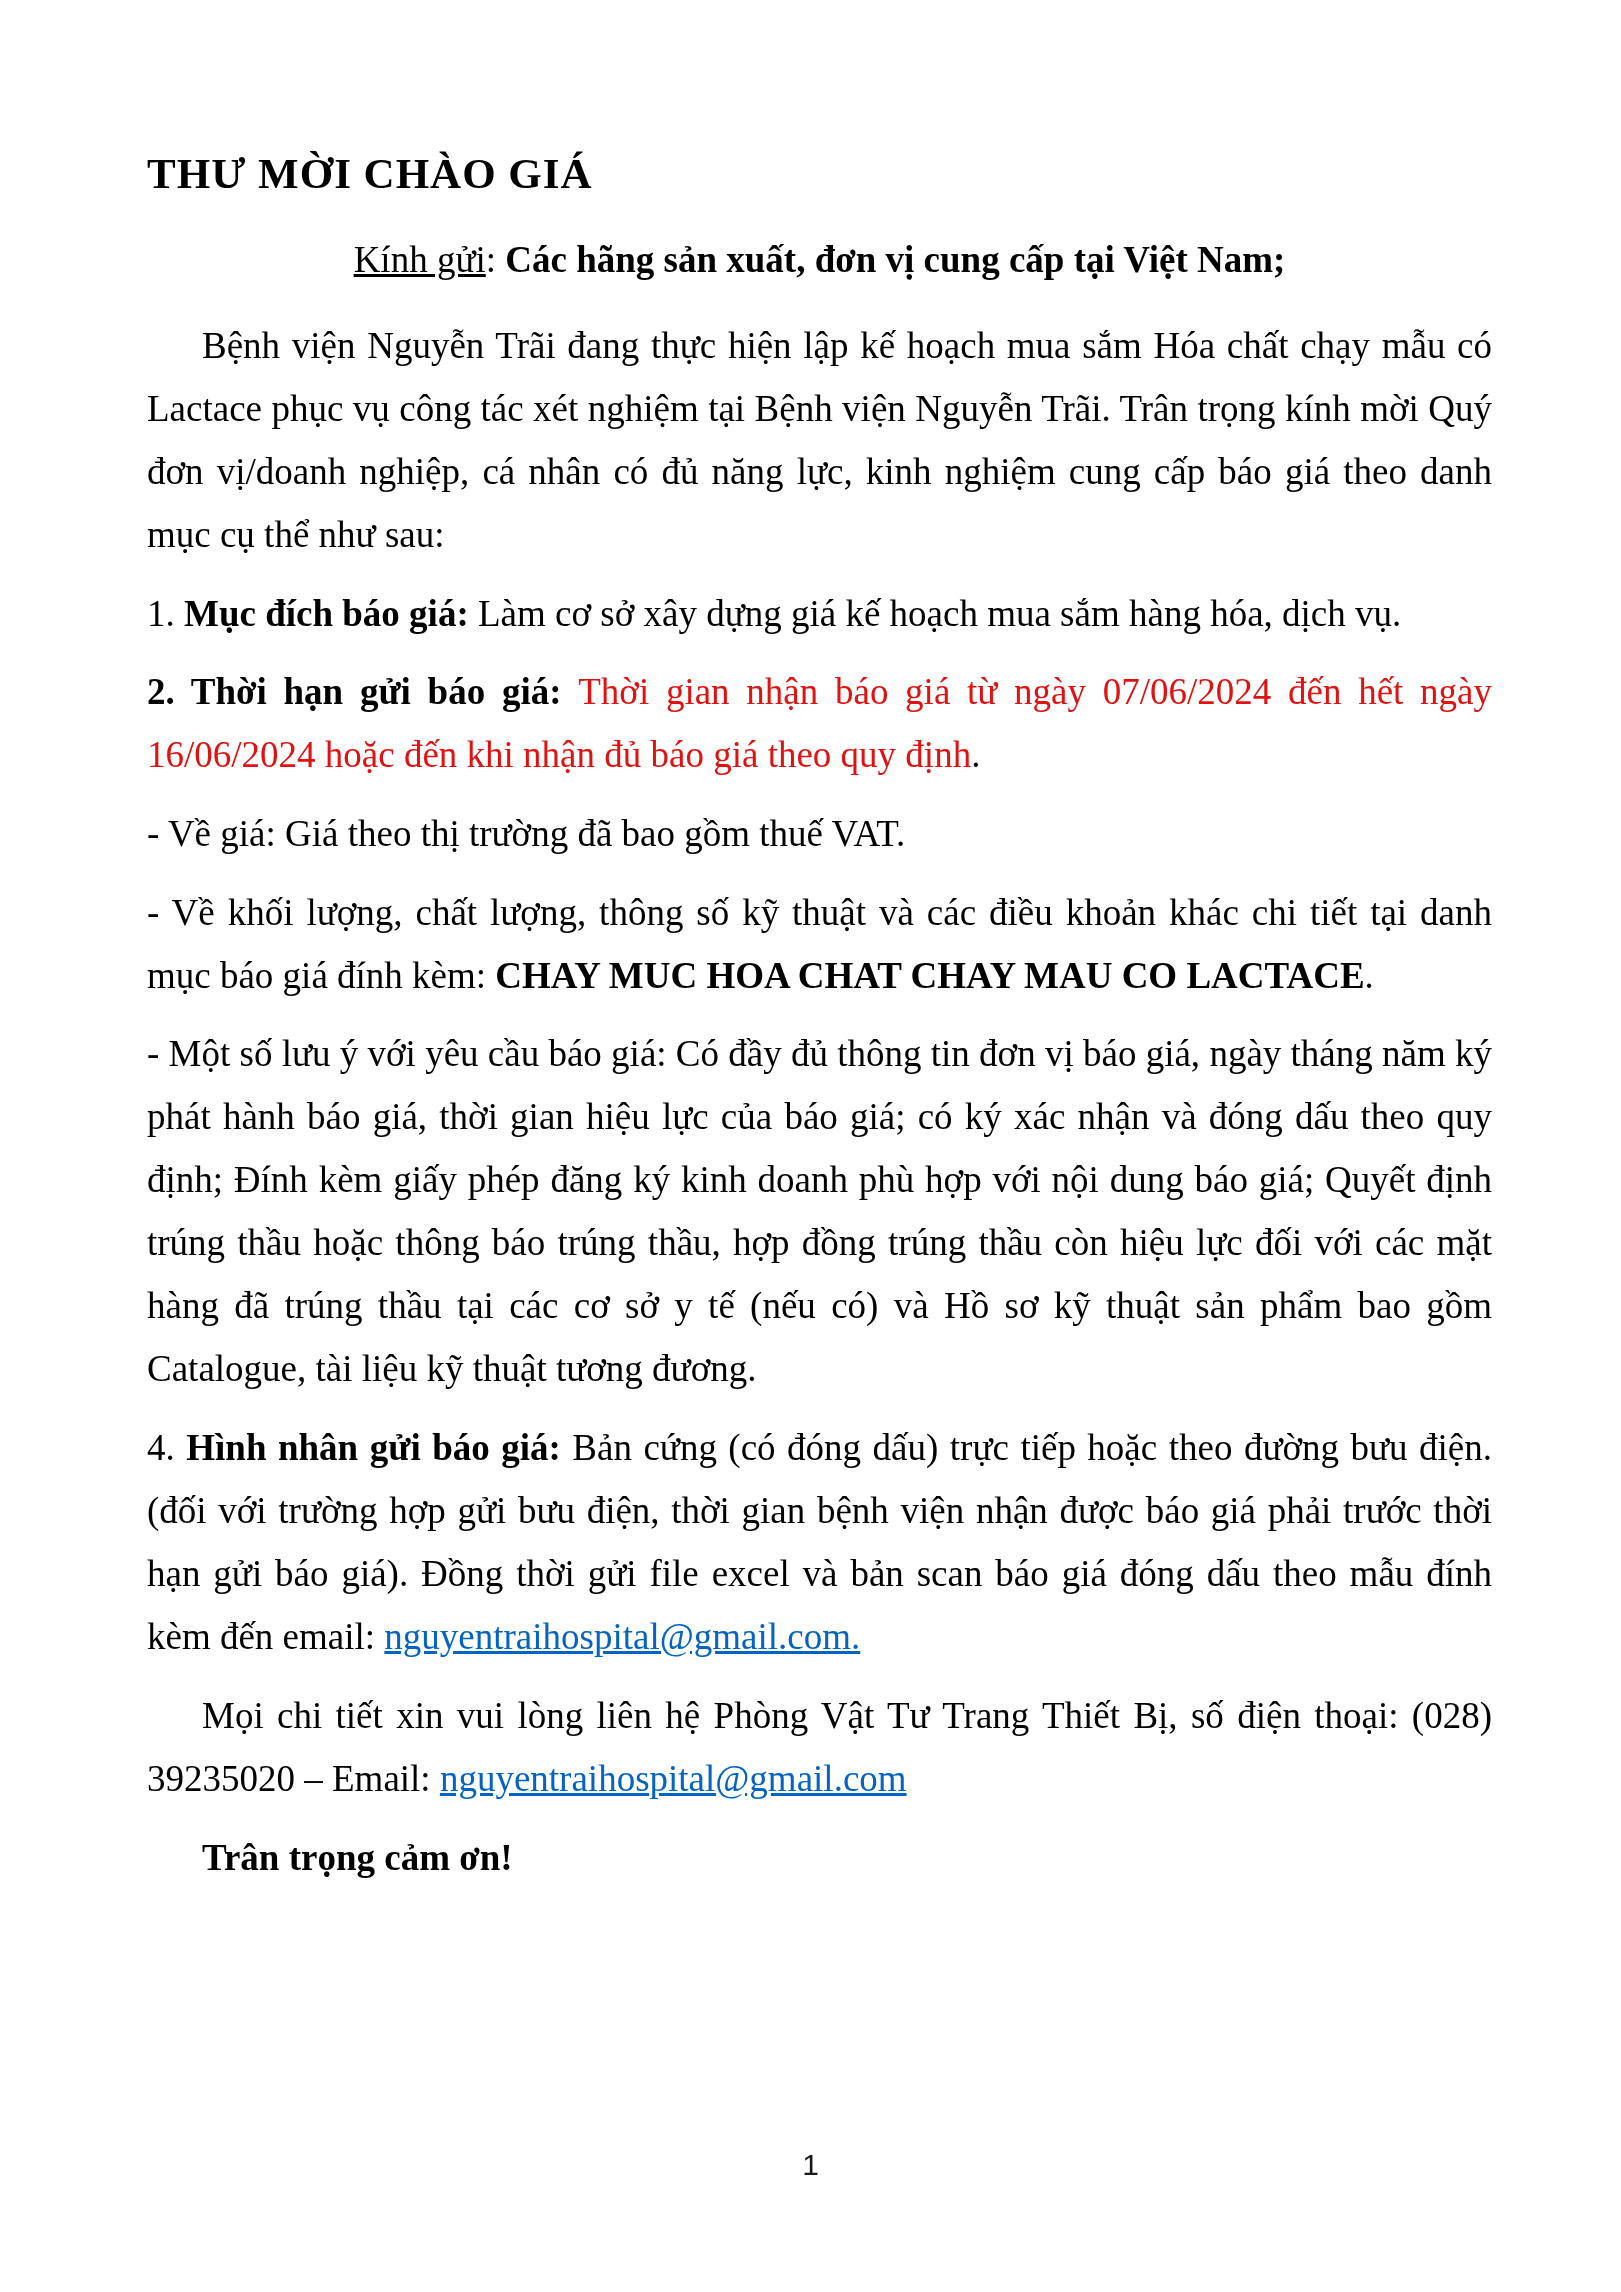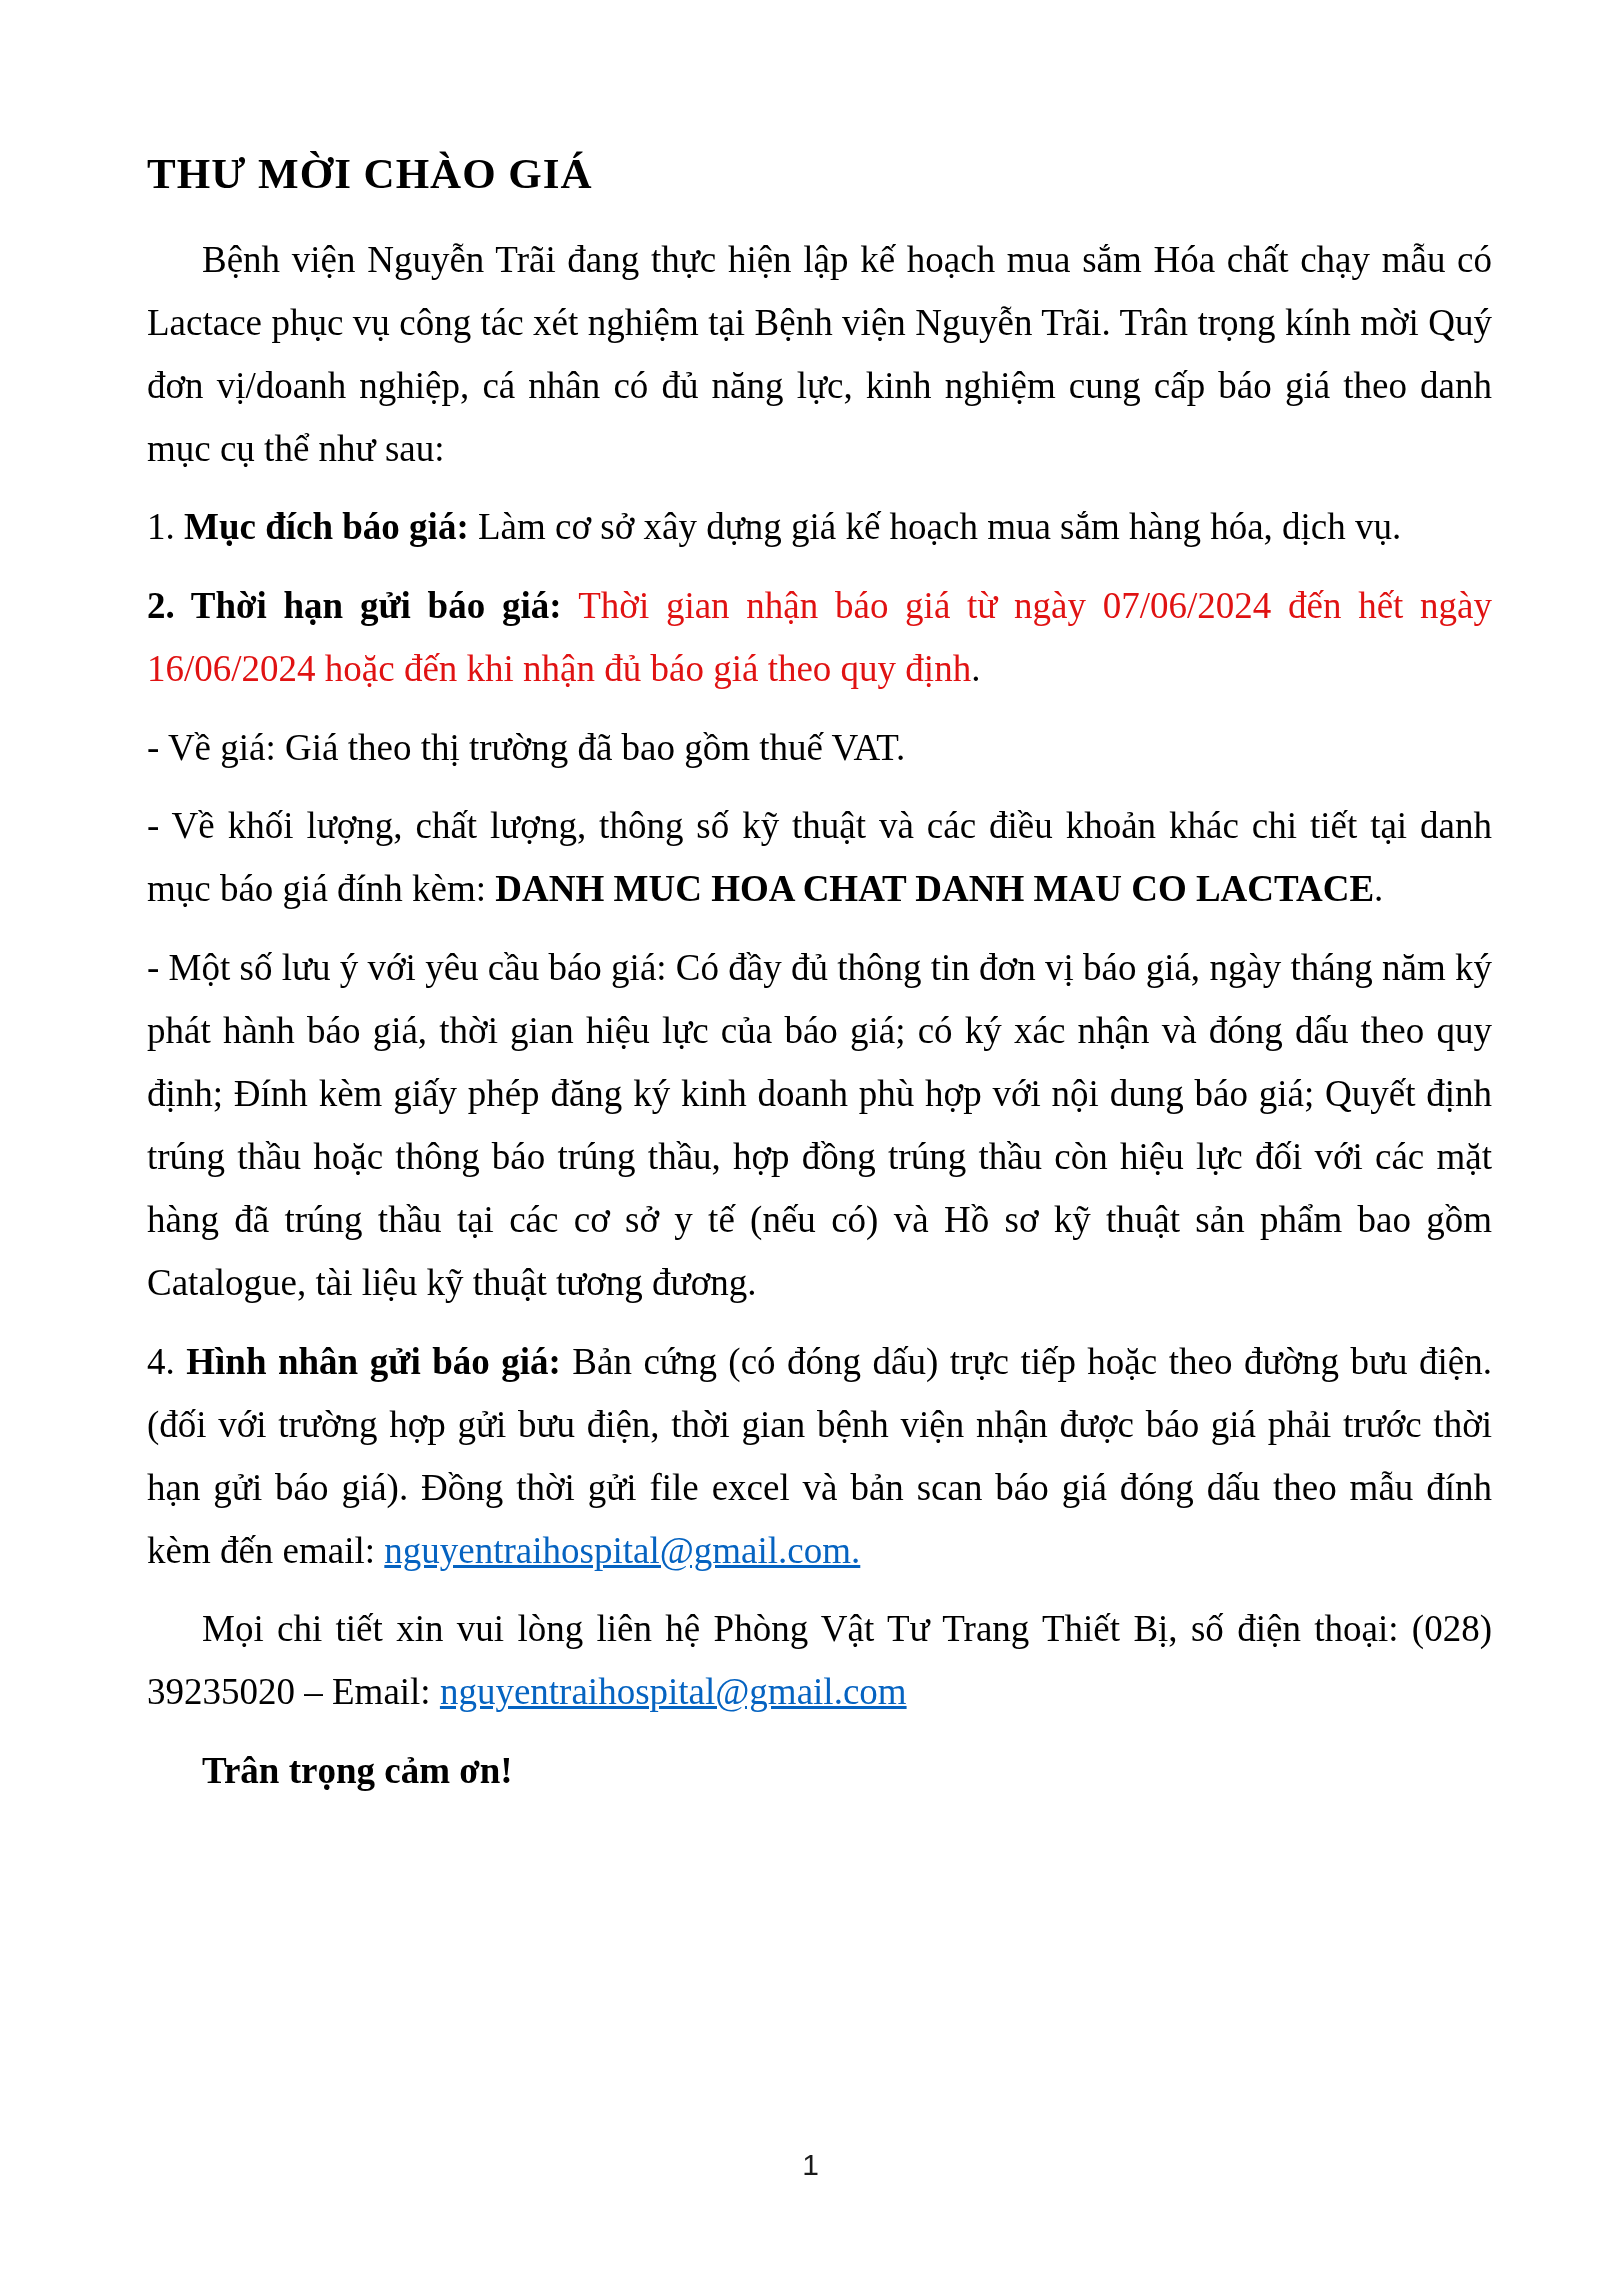--- a/index.html
+++ b/index.html
@@ -66,31 +66,32 @@
     color: #1a1a1a;
   }
 </style>
 </head>
 <body>
 
 <div class="page">
 
   <h1 class="doc-title">THƯ MỜI CHÀO GIÁ</h1>
 
+  <div class="salutation"><span class="greet">Kính gửi</span><span>: </span><span class="recipient">Các hãng sản xuất, đơn vị cung cấp tại Việt Nam;</span></div>
 
   <p class="para indent">Bệnh viện Nguyễn Trãi đang thực hiện lập kế hoạch mua sắm Hóa chất chạy mẫu có Lactace phục vụ công tác xét nghiệm tại Bệnh viện Nguyễn Trãi. Trân trọng kính mời Quý đơn vị/doanh nghiệp, cá nhân có đủ năng lực, kinh nghiệm cung cấp báo giá theo danh mục cụ thể như sau:</p>
 
   <p class="para"><span>1. </span><span class="b">Mục đích báo giá:</span><span> Làm cơ sở xây dựng giá kế hoạch mua sắm hàng hóa, dịch vụ.</span></p>
 
   <p class="para"><span class="b">2. Thời hạn gửi báo giá: </span><span class="red">Thời gian nhận báo giá từ ngày 07/06/2024 đến hết ngày 16/06/2024 hoặc đến khi nhận đủ báo giá theo quy định</span><span>.</span></p>
 
 
   <p class="para">- Về giá: Giá theo thị trường đã bao gồm thuế VAT.</p>
 
-  <p class="para"><span>- Về khối lượng, chất lượng, thông số kỹ thuật và các điều khoản khác chi tiết tại danh mục báo giá đính kèm: </span><span class="b">DANH MUC HOA CHAT DANH MAU CO LACTACE</span><span>.</span></p>
+  <p class="para"><span>- Về khối lượng, chất lượng, thông số kỹ thuật và các điều khoản khác chi tiết tại danh mục báo giá đính kèm: </span><span class="b">CHAY MUC HOA CHAT CHAY MAU CO LACTACE</span><span>.</span></p>
 
   <p class="para">- Một số lưu ý với yêu cầu báo giá: Có đầy đủ thông tin đơn vị báo giá, ngày tháng năm ký phát hành báo giá, thời gian hiệu lực của báo giá; có ký xác nhận và đóng dấu theo quy định; Đính kèm giấy phép đăng ký kinh doanh phù hợp với nội dung báo giá; Quyết định trúng thầu hoặc thông báo trúng thầu, hợp đồng trúng thầu còn hiệu lực đối với các mặt hàng đã trúng thầu tại các cơ sở y tế (nếu có) và Hồ sơ kỹ thuật sản phẩm bao gồm Catalogue, tài liệu kỹ thuật tương đương.</p>
 
   <p class="para"><span>4. </span><span class="b">Hình nhân gửi báo giá:</span><span> Bản cứng (có đóng dấu) trực tiếp hoặc theo đường bưu điện. (đối với trường hợp gửi bưu điện, thời gian bệnh viện nhận được báo giá phải trước thời hạn gửi báo giá). Đồng thời gửi file excel và bản scan báo giá đóng dấu theo mẫu đính kèm đến email: </span><a class="link">nguyentraihospital@gmail.com.</a></p>
 
 
   <p class="para indent"><span>Mọi chi tiết xin vui lòng liên hệ Phòng Vật Tư Trang Thiết Bị, số điện thoại: (028) 39235020 – Email: </span><a class="link">nguyentraihospital@gmail.com</a></p>
 
   <p class="closing">Trân trọng cảm ơn!</p>
 

